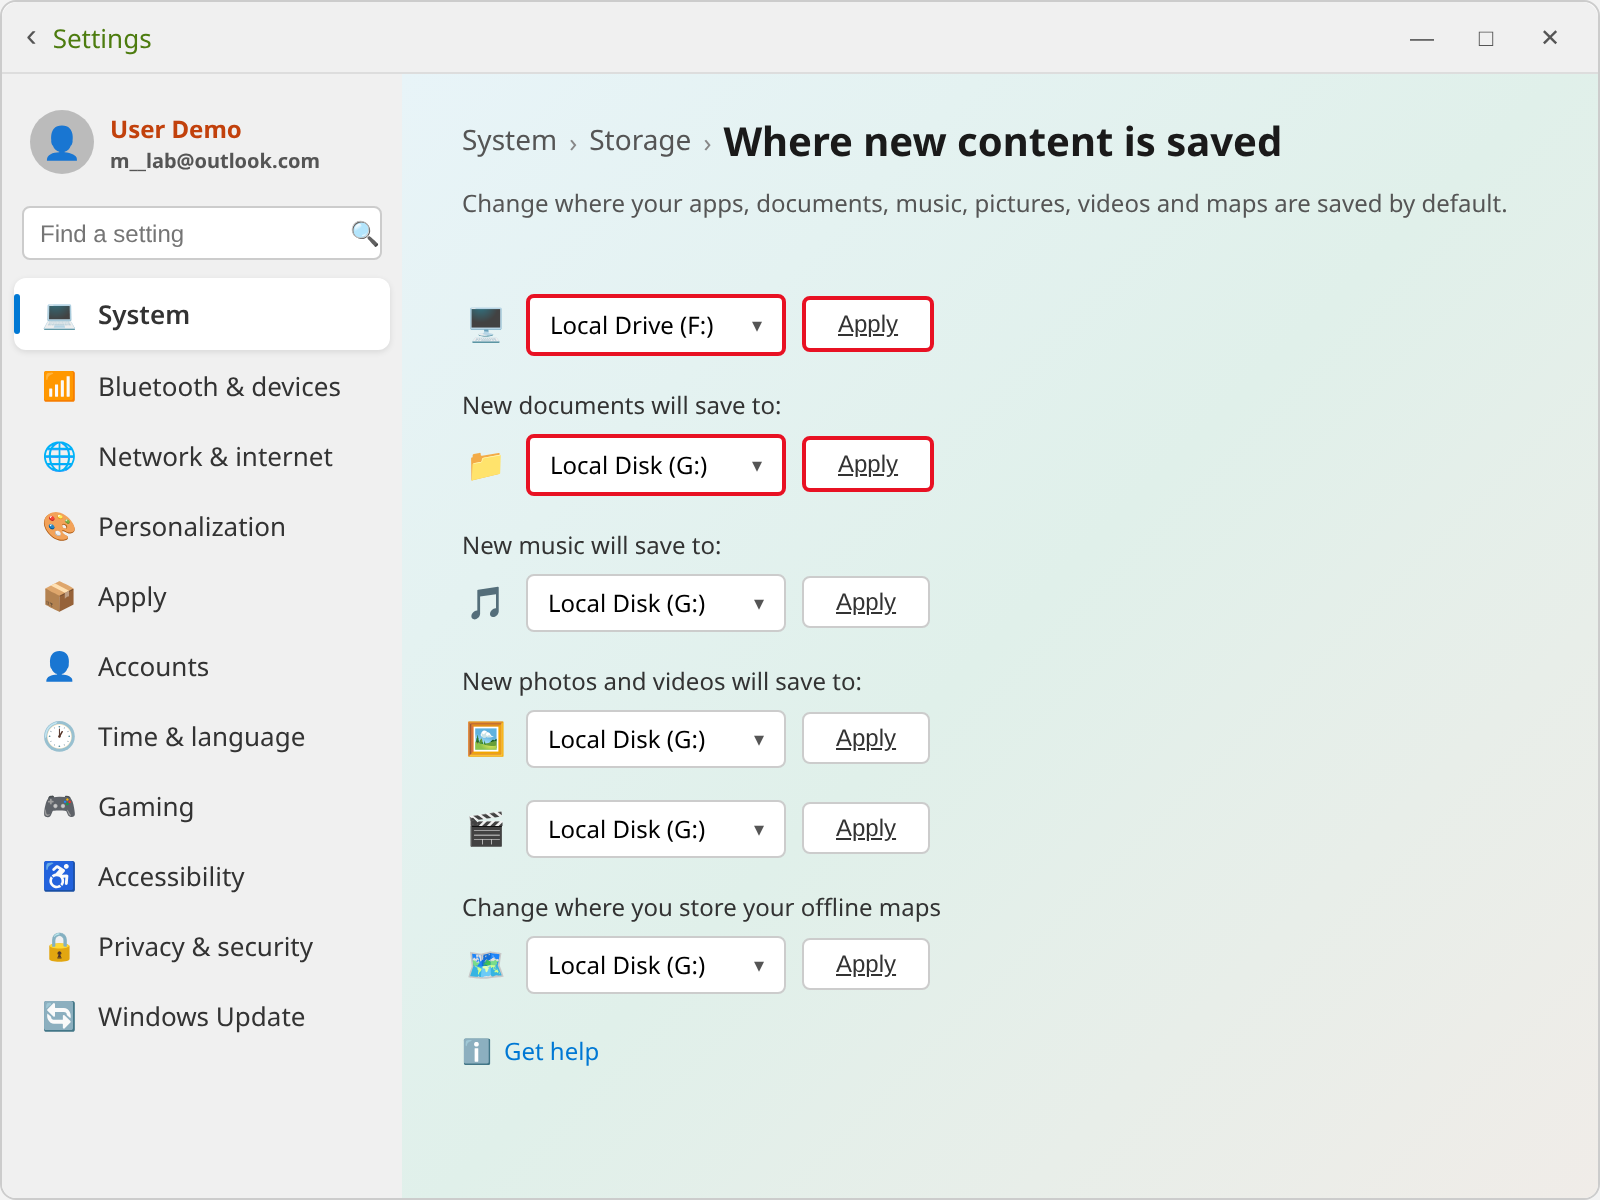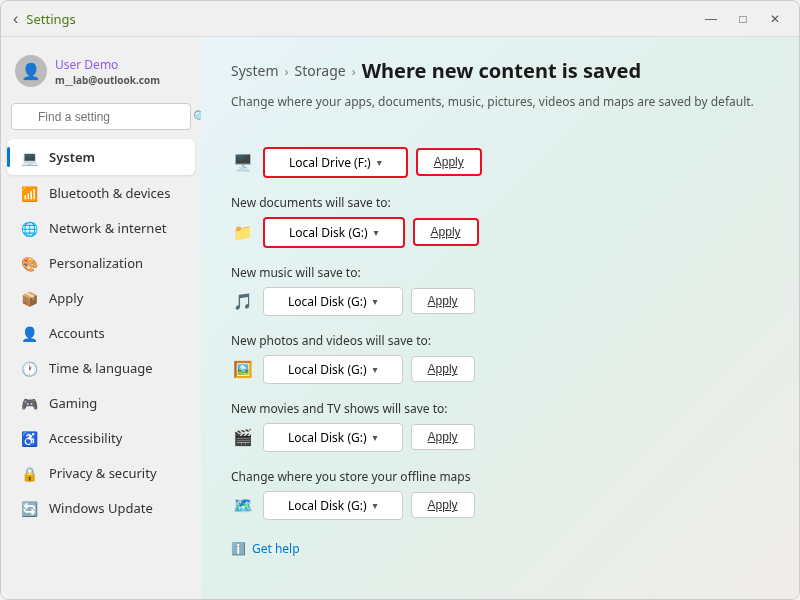--- a/index.html
+++ b/index.html
@@ -90,36 +90,36 @@
       margin-right: 8px;
       flex-shrink: 0;
       display: flex;
       align-items: center;
       justify-content: center;
       font-size: 16px;
       color: #666;
     }
     .user-info .user-name {
       font-size: 12px;
-      font-weight: 400;
-      color: #8b5cf6;
+      font-weight: 700;
+      color: #c2410c;
     }
     .user-info .user-email {
       font-size: 10px;
       color: #555;
       font-weight: bold;
     }
     .search-box {
       margin: 0 10px 8px;
       display: flex;
       align-items: center;
       background: white;
       border: 1px solid #ccc;
       border-radius: 4px;
-      padding: 4px 26px;
+      padding: 4px 8px;
     }
     .search-box input {
       border: none;
       background: transparent;
       outline: none;
       font-size: 12px;
       flex: 1;
       color: #333;
     }
     .search-icon { color: #888; font-size: 12px; }
@@ -206,21 +206,21 @@
       color: #555;
       font-size: 16px;
       flex-shrink: 0;
     }
     .dropdown {
       display: flex;
       align-items: center;
       background: white;
       border: 1px solid #ccc;
       border-radius: 4px;
-      padding: 5px 24px;
+      padding: 5px 10px;
       font-size: 12px;
       cursor: pointer;
       min-width: 130px;
       justify-content: space-between;
       text-align: center;
     }
     .dropdown .chevron { color: #555; font-size: 10px; margin-left: 6px; }
     .apply-btn {
       background: white;
       border: 1px solid #ccc;
@@ -381,21 +381,20 @@
             <div class="setting-row">
               <div class="setting-icon">🖼️</div>
               <div class="dropdown">
                 <span>Local Disk (G:)</span>
                 <span class="chevron">▾</span>
               </div>
               <button class="apply-btn">Apply</button>
             </div>
           </div>
           <div class="setting-group">
-            <div class="setting-label">New movies and TV shows will save to:</div>
             <div class="setting-row">
               <div class="setting-icon">🎬</div>
               <div class="dropdown">
                 <span>Local Disk (G:)</span>
                 <span class="chevron">▾</span>
               </div>
               <button class="apply-btn">Apply</button>
             </div>
           </div>
           <div class="setting-group">

